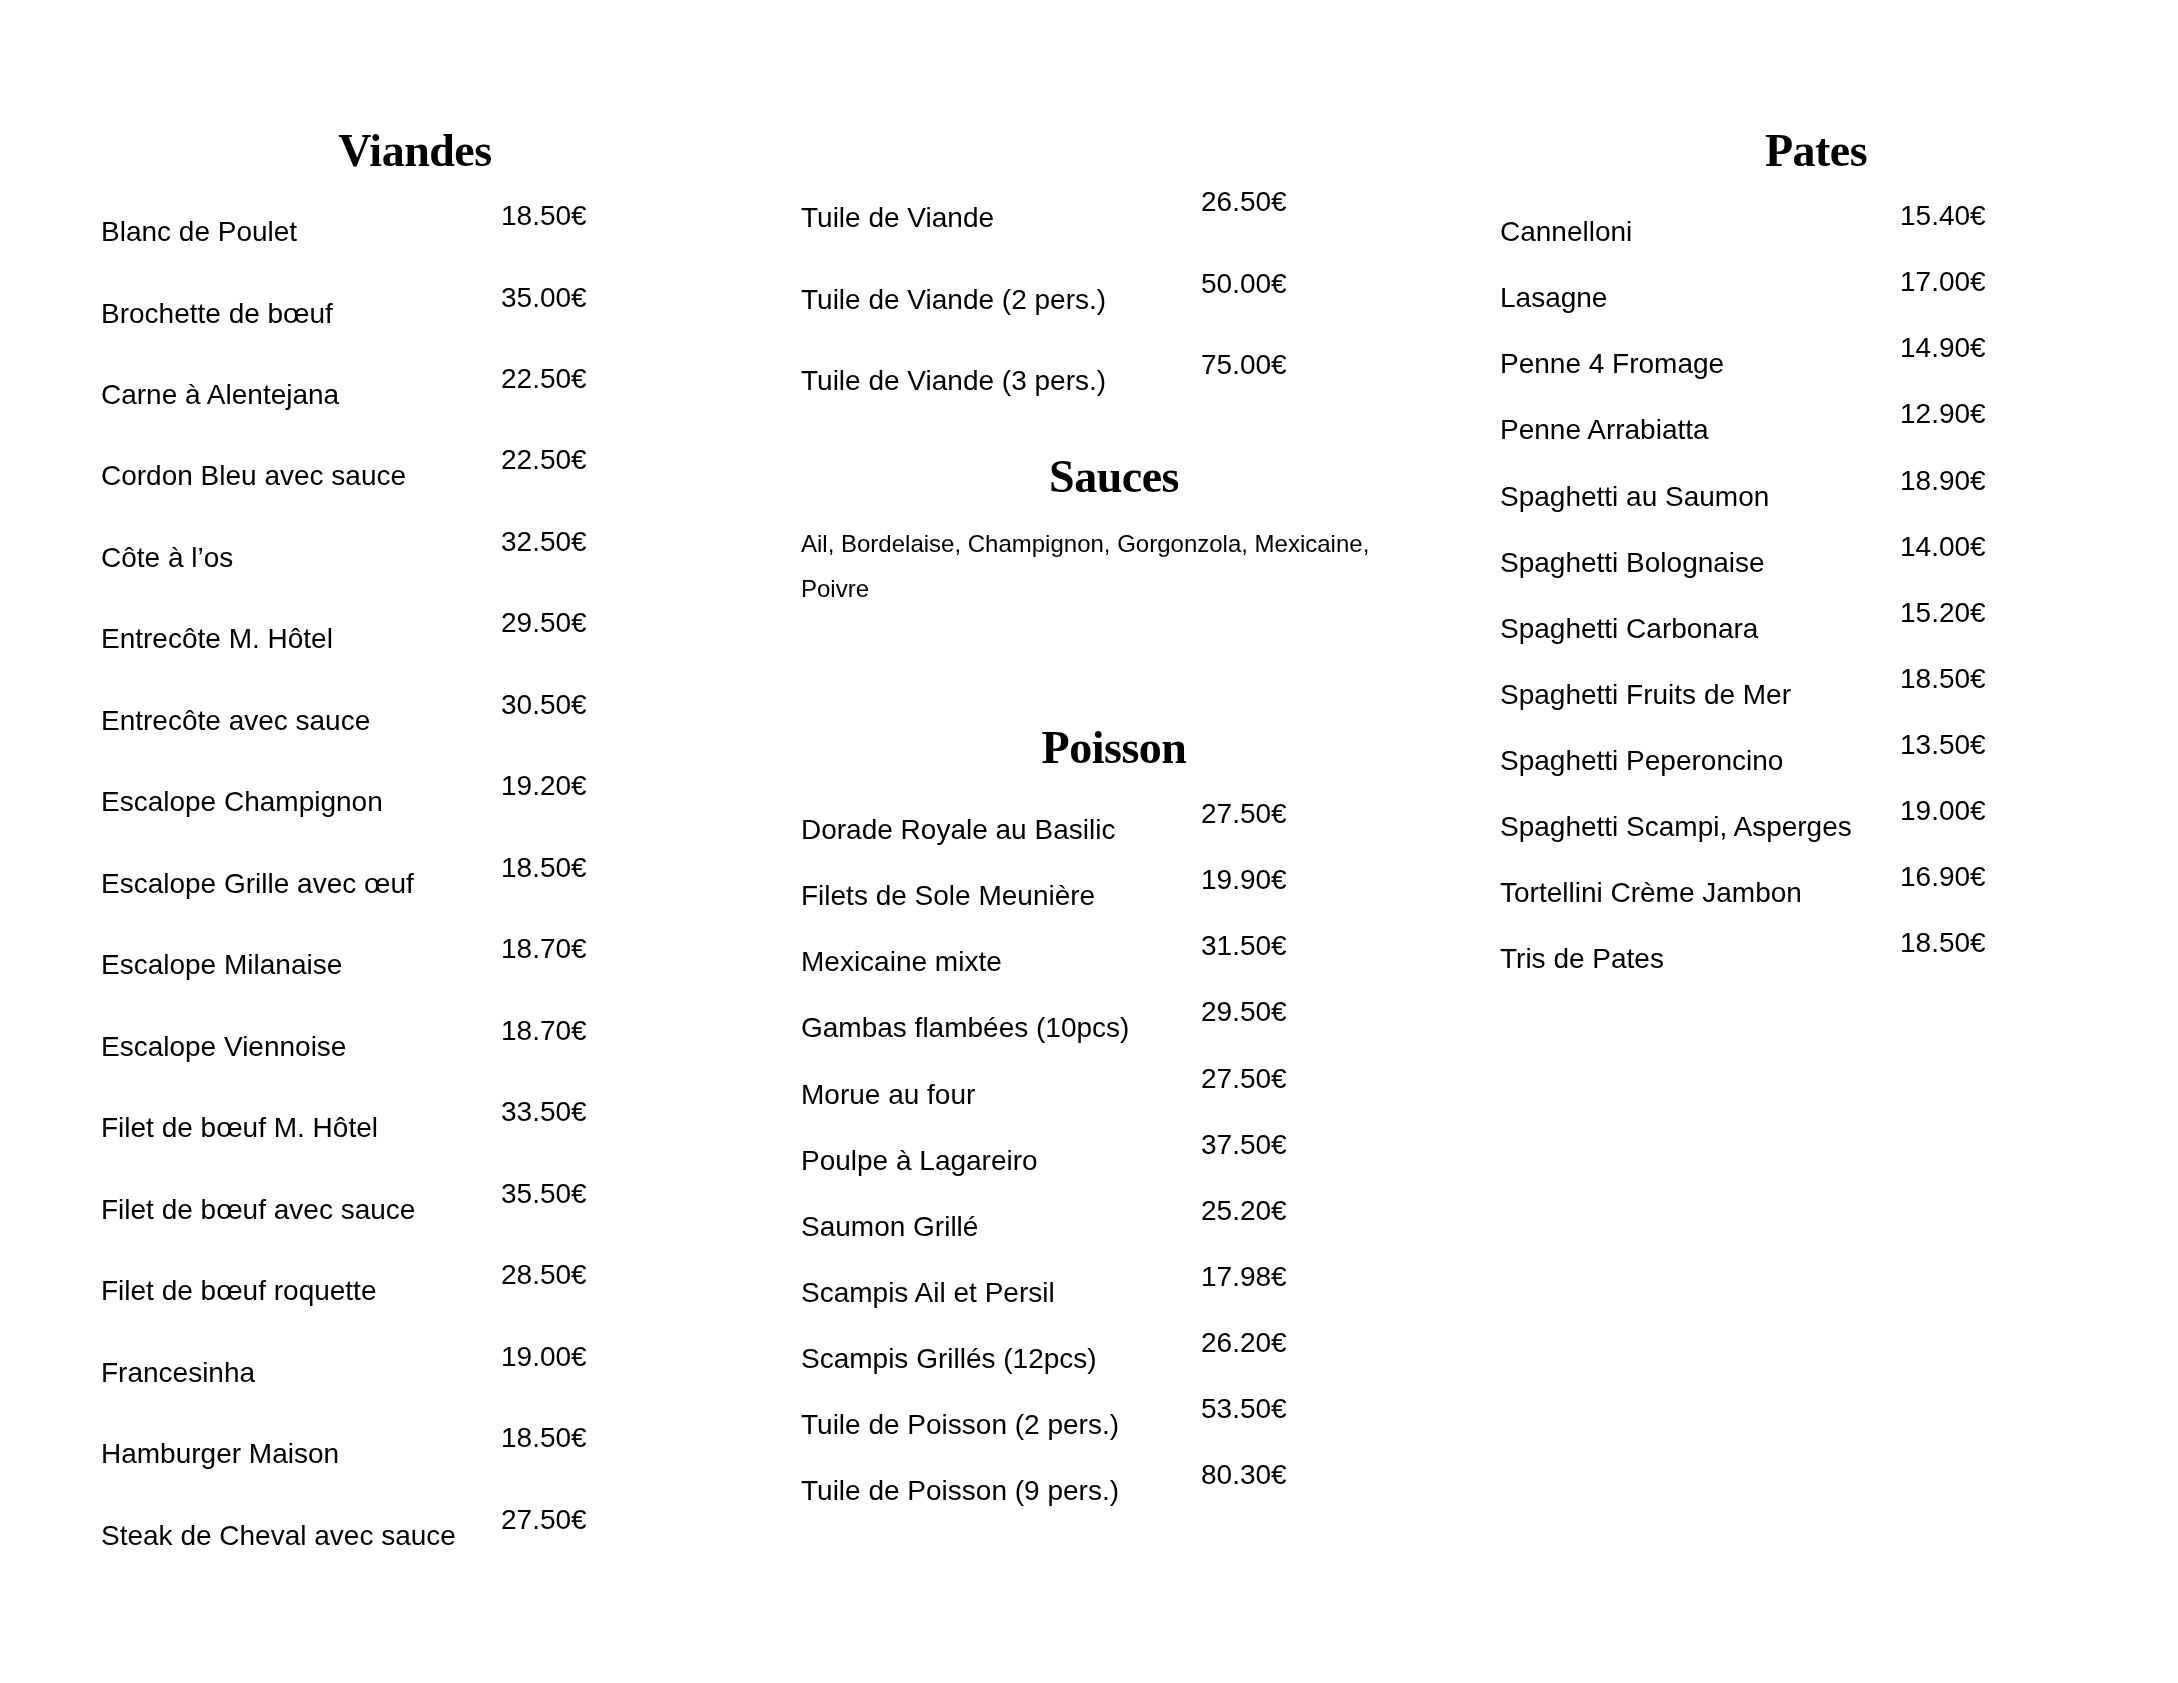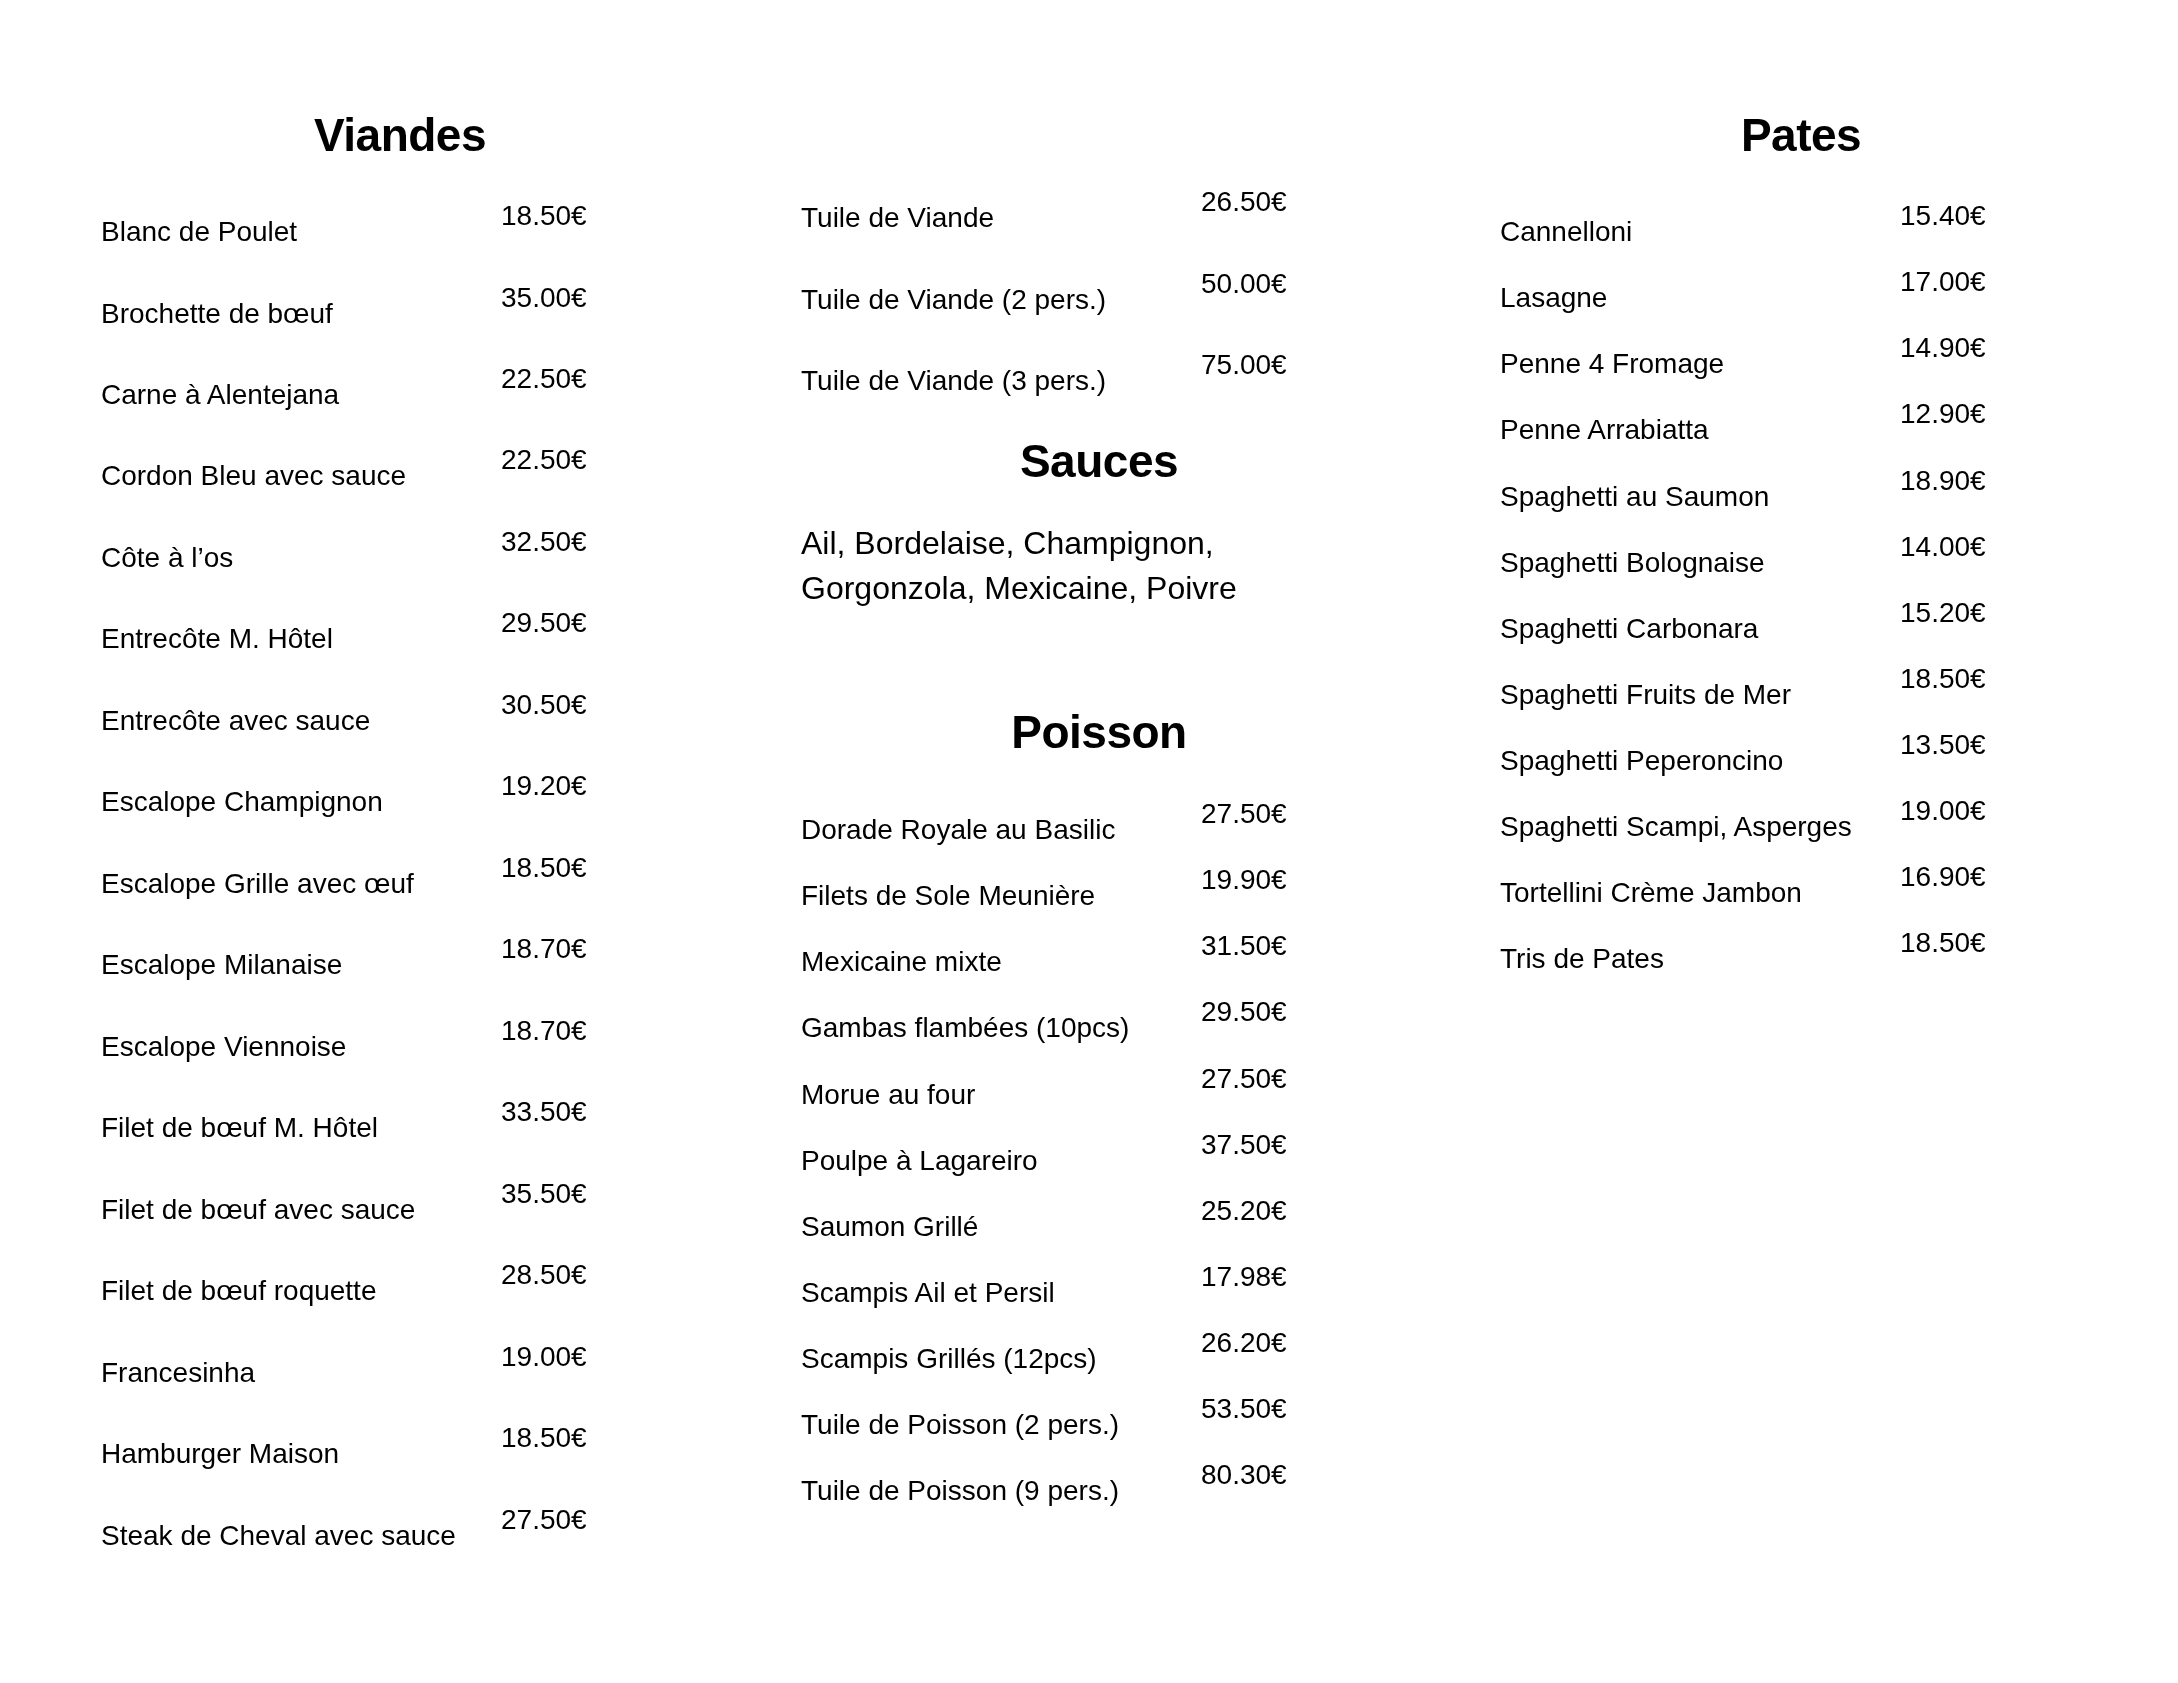--- a/index.html
+++ b/index.html
@@ -17,27 +17,27 @@
     }
     .page {
       position: absolute;
       left: 0; top: 0;
       width: 2178px;
       height: 1683px;
       background: #ffffff;
     }
     .heading {
       position: absolute;
-      font-family: Liberation Sans, sans-serif;
+      font-family: Liberation Serif, serif;
       font-weight: bold;
       font-size: 46px;
       line-height: 55px;
       height: 55px;
       text-align: center;
-      margin: 0;
+      margin: 15px;
       transform: translateX(-50%);
       white-space: nowrap;
       letter-spacing: -0.5px;
     }
     .row {
       position: absolute;
       height: 40px;
       line-height: 40px;
       font-size: 28px;
       white-space: nowrap;
@@ -55,21 +55,21 @@
     .col-left .row .price { left: 400px; }
     .col-mid .row { left: 801px; }
     .col-mid .row .price { left: 400px; }
     .col-right .row { left: 1500px; }
     .col-right .row .price { left: 400px; }
     .sauce-text {
       position: absolute;
       left: 801px;
       top: 521px;
       width: 594px;
-      font-size: 32px;
+      font-size: 24px;
       line-height: 45px;
     }
   </style>
 </head>
 <body>
 
 <div class="page">
 
   <section class="col-left">
     <h2 class="heading" style="left:400px; top:108px;">Viandes</h2>

